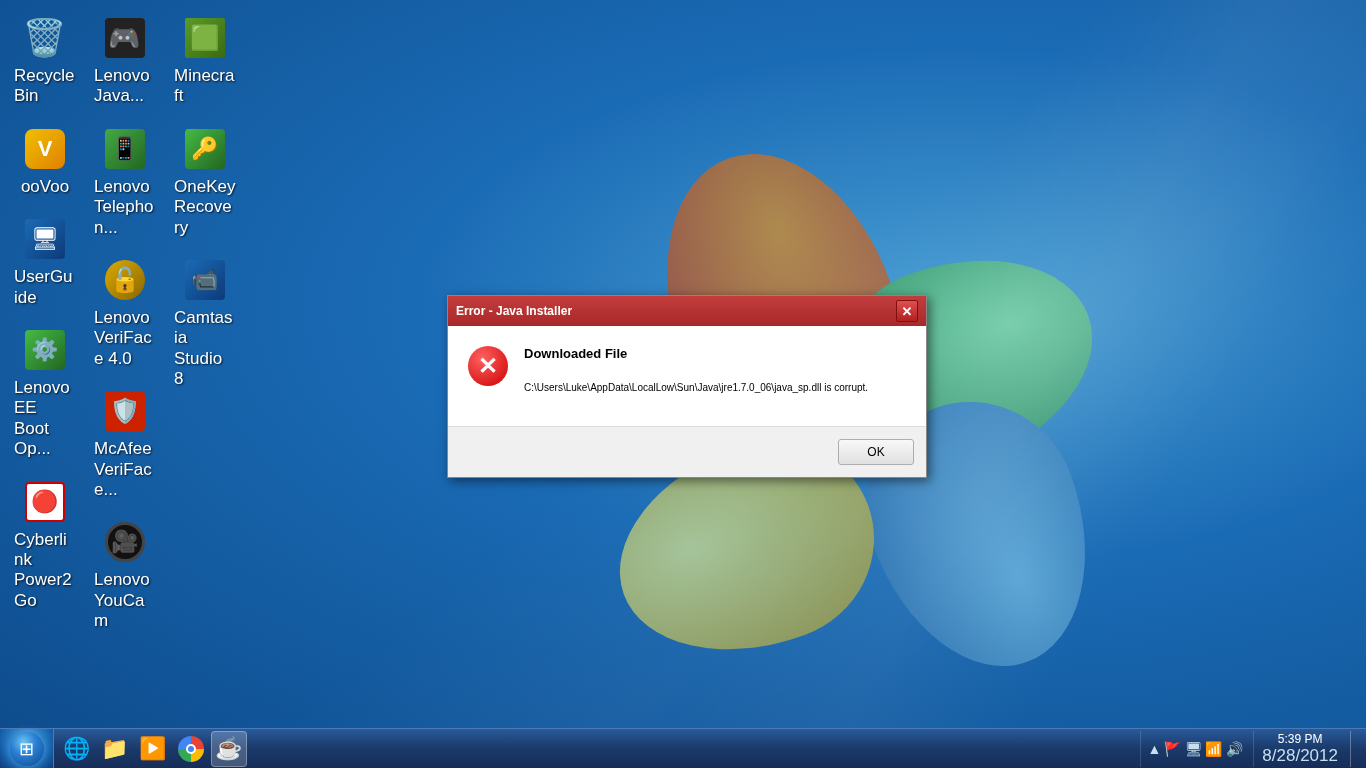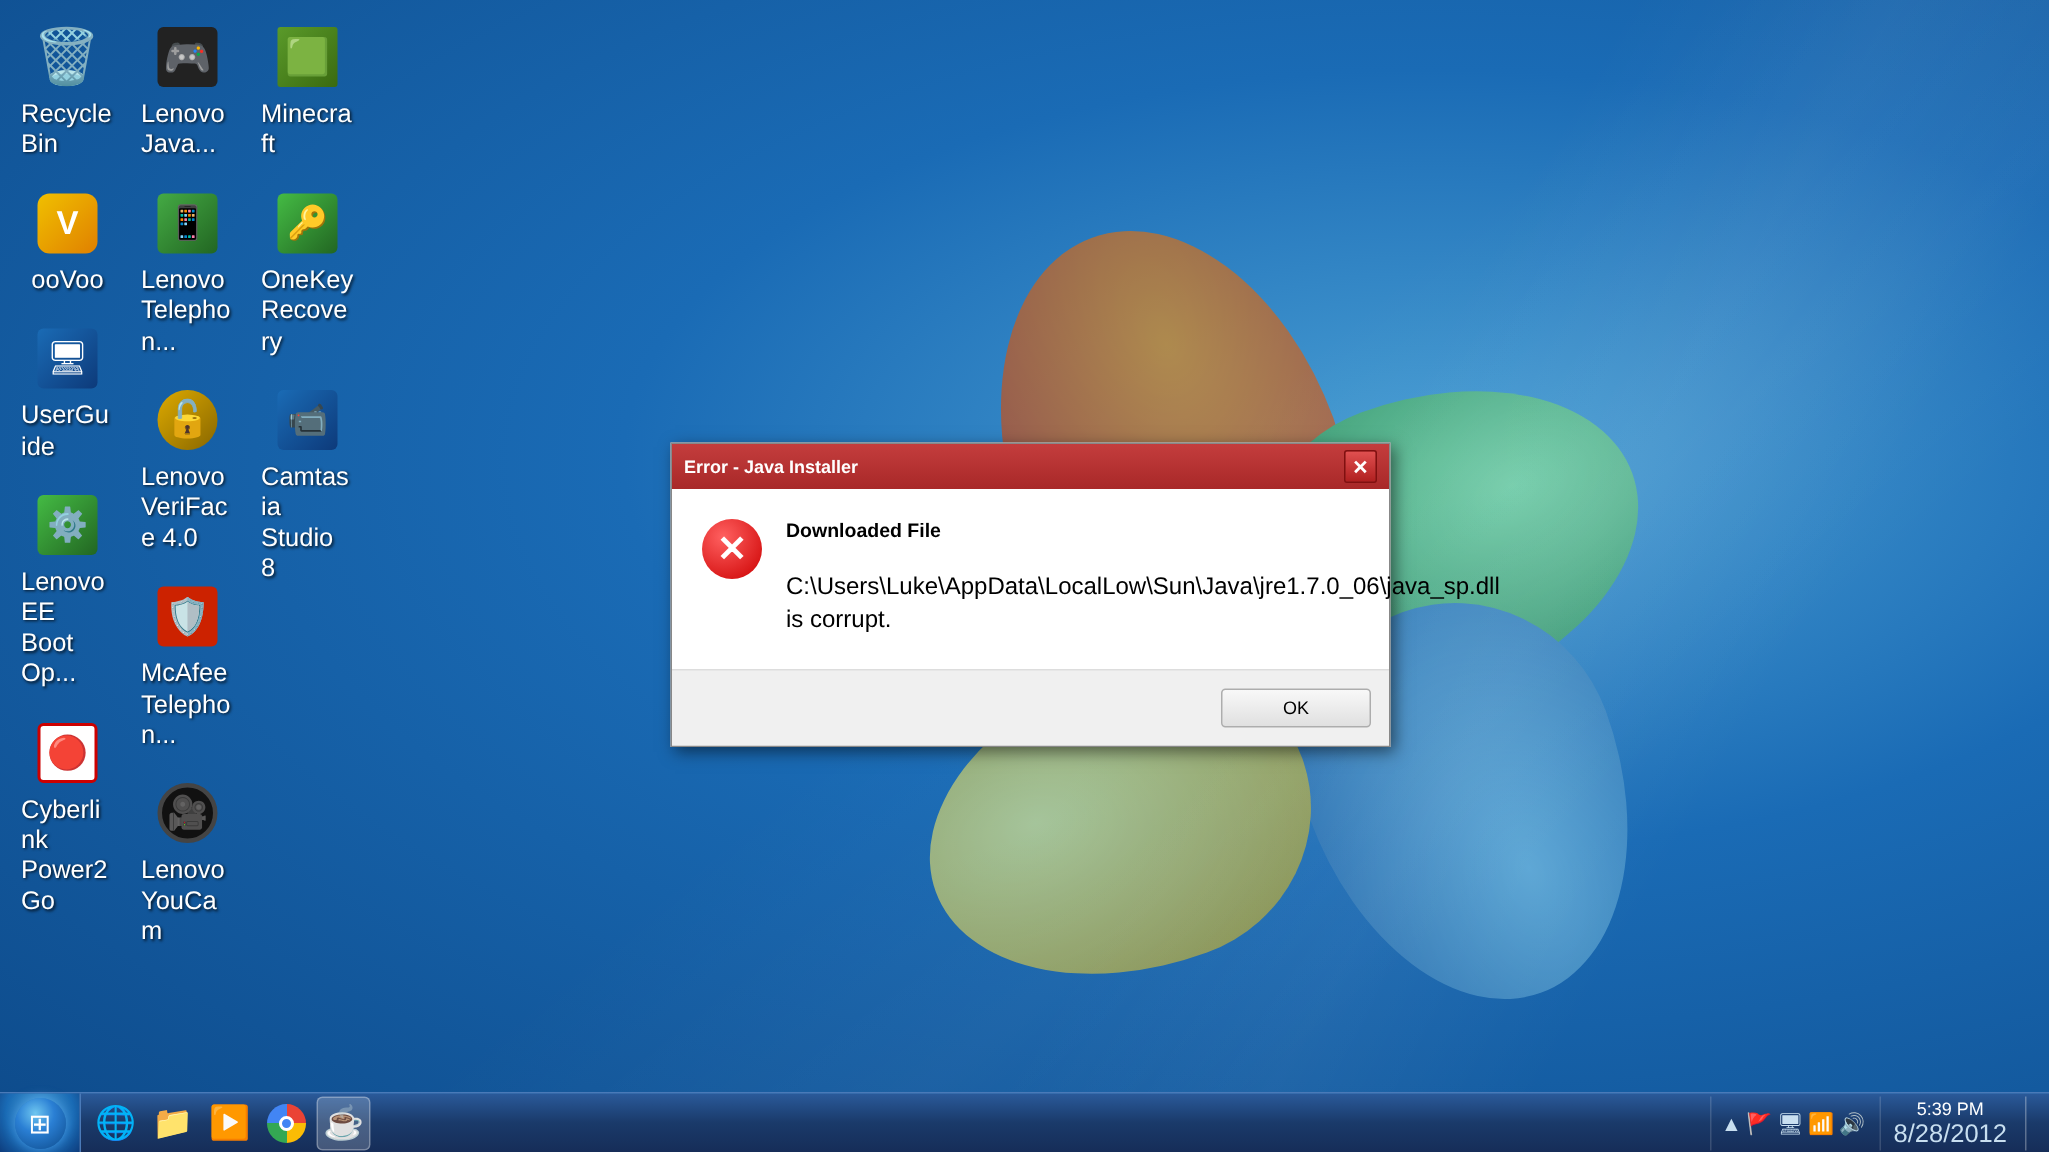--- a/index.html
+++ b/index.html
@@ -333,35 +333,35 @@
     }
 
     .dialog-message-title {
       font-size: 13px;
       font-weight: bold;
       color: #000;
       margin-bottom: 20px;
     }
 
     .dialog-message-text {
-      font-size: 16px;
+      font-size: 10px;
       color: #000;
       line-height: 1.4;
     }
 
     .dialog-footer {
       background: #f0f0f0;
       padding: 12px;
       display: flex;
       justify-content: flex-end;
       border-top: 1px solid #ddd;
     }
 
     .dialog-ok-btn {
-      width: 100px;
+      width: 76px;
       height: 26px;
       background: linear-gradient(to bottom, #f8f8f8, #e0e0e0);
       border: 1px solid #adadad;
       border-radius: 3px;
       font-size: 12px;
       cursor: pointer;
       display: flex;
       align-items: center;
       justify-content: center;
       color: #000;
@@ -436,21 +436,21 @@
       <div class="icon-img">
         <div style="width:40px;height:40px;background:linear-gradient(135deg,#ddaa00,#886600);border-radius:50%;display:flex;align-items:center;justify-content:center;font-size:24px;">🔓</div>
       </div>
       <span class="icon-label">Lenovo VeriFace 4.0</span>
     </div>
 
     <div class="desktop-icon">
       <div class="icon-img">
         <div style="width:40px;height:40px;background:#cc2200;border-radius:4px;display:flex;align-items:center;justify-content:center;font-size:24px;">🛡️</div>
       </div>
-      <span class="icon-label">McAfee Telephon...</span>
+      <span class="icon-label">McAfee VeriFace...</span>
     </div>
 
     <div class="desktop-icon">
       <div class="icon-img">
         <div style="width:40px;height:40px;background:#111;border-radius:50%;border:3px solid #444;display:flex;align-items:center;justify-content:center;font-size:22px;">🎥</div>
       </div>
       <span class="icon-label">Lenovo YouCam</span>
     </div>
 
     <div class="desktop-icon">

